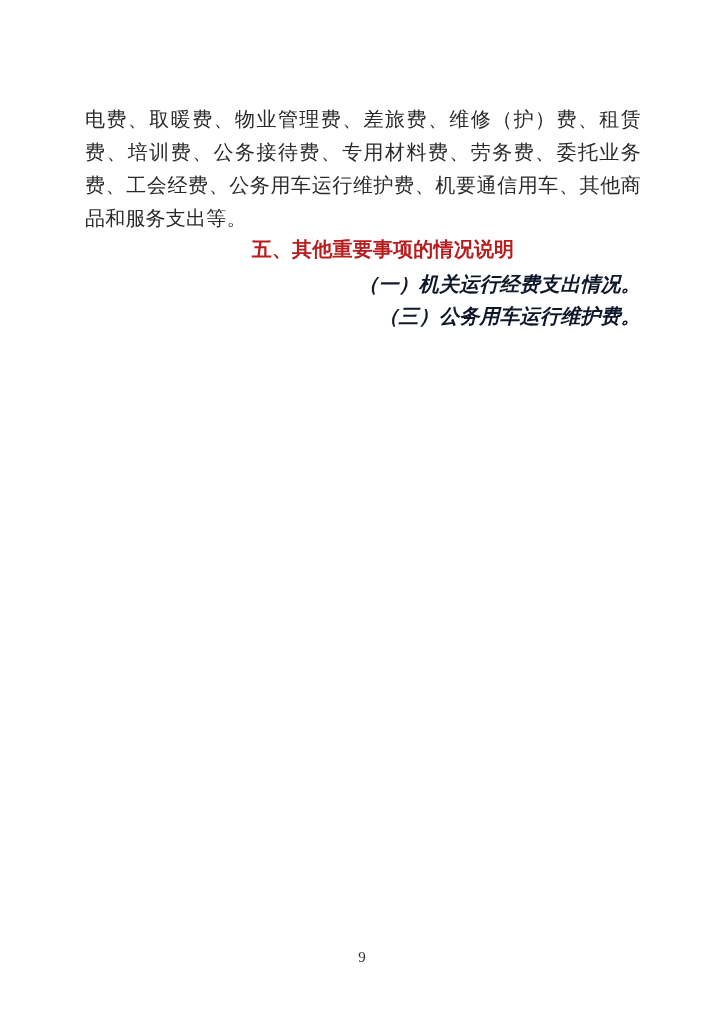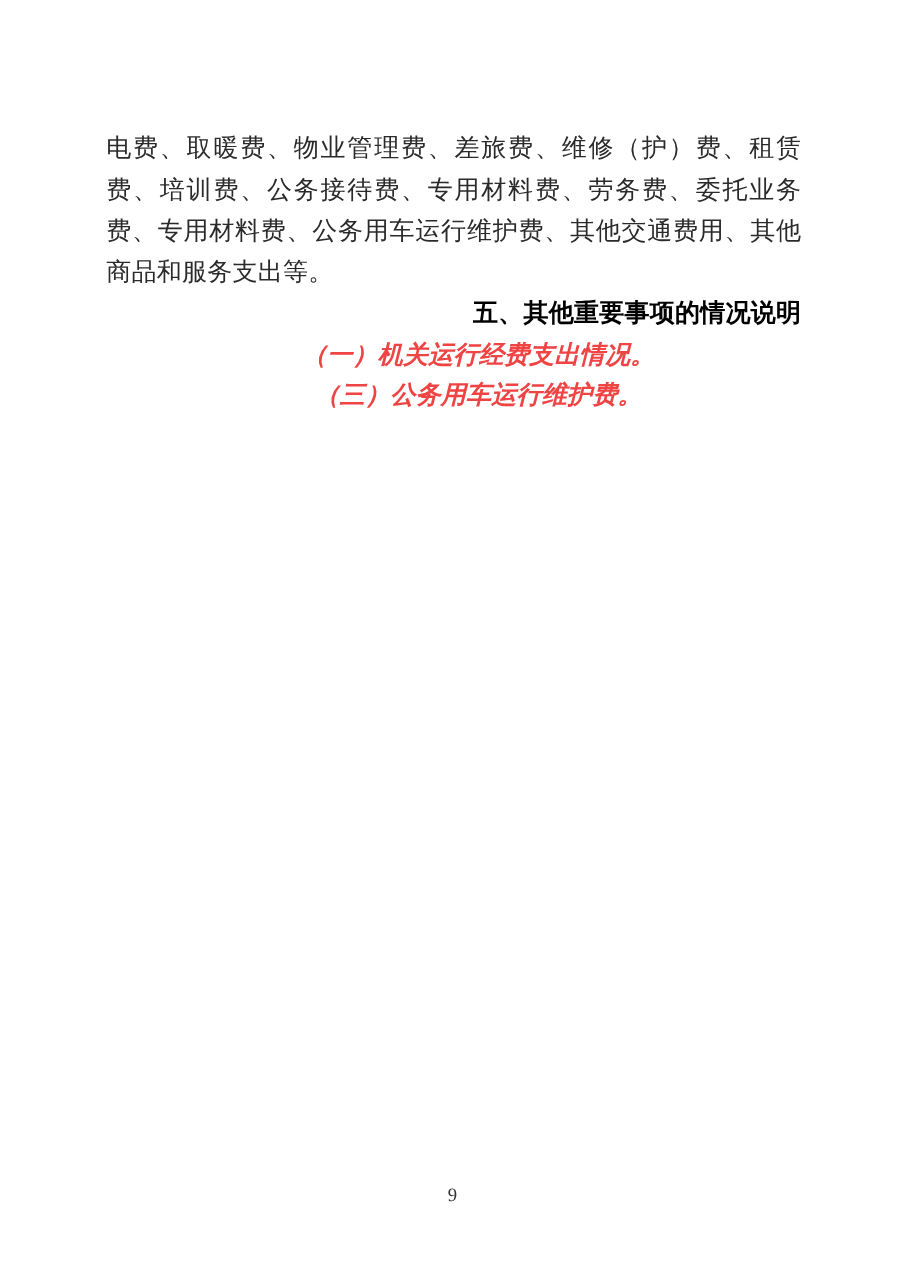--- a/index.html
+++ b/index.html
@@ -32,52 +32,52 @@
   .content h3 {
     margin: 0;
     padding: 0;
     font-size: 20px;
     line-height: 32.9px;
   }
   .para { font-weight: normal; }
   .para.indent { text-indent: 2em; }
   .para.noindent { text-indent: 0; }
   .heading1 {
-    font-family: Liberation Serif, serif;
+    font-family: Liberation Mono, monospace;
     font-weight: bold;
     text-indent: 2em;
-    text-align: right;
-    color: #000000;
+    text-align: center;
+    color: #b91c1c;
   }
   .heading2 {
     font-weight: bold;
     font-style: italic; 
     text-indent: 2em;
-    text-align: center;
-    color: #ef4444;
+    text-align: right;
+    color: #0f172a;
   }
   .page-footer {
     position: absolute;
     left: 0;
     top: 948px;
     width: 100%;
     text-align: center;
   }
   .page-number {
     font-family: "Liberation Serif", "DejaVu Serif", serif;
     font-size: 15px;
     color: #333333;
   }
 </style>
 </head>
 <body>
 
 <div class="page">
   <main class="content" id="doc-content">
-      <p class="para noindent">电费、取暖费、物业管理费、差旅费、维修（护）费、租赁费、培训费、公务接待费、专用材料费、劳务费、委托业务费、专用材料费、公务用车运行维护费、其他交通费用、其他商品和服务支出等。</p>
+      <p class="para noindent">电费、取暖费、物业管理费、差旅费、维修（护）费、租赁费、培训费、公务接待费、专用材料费、劳务费、委托业务费、工会经费、公务用车运行维护费、机要通信用车、其他商品和服务支出等。</p>
       <h2 class="heading1">五、其他重要事项的情况说明</h2>
       <h3 class="heading2">（一）机关运行经费支出情况。</h3>
       <h3 class="heading2">（三）公务用车运行维护费。</h3>
     </main>
   <footer class="page-footer">
     <span class="page-number">9</span>
   </footer>
 </div>
 
 </body></html>

